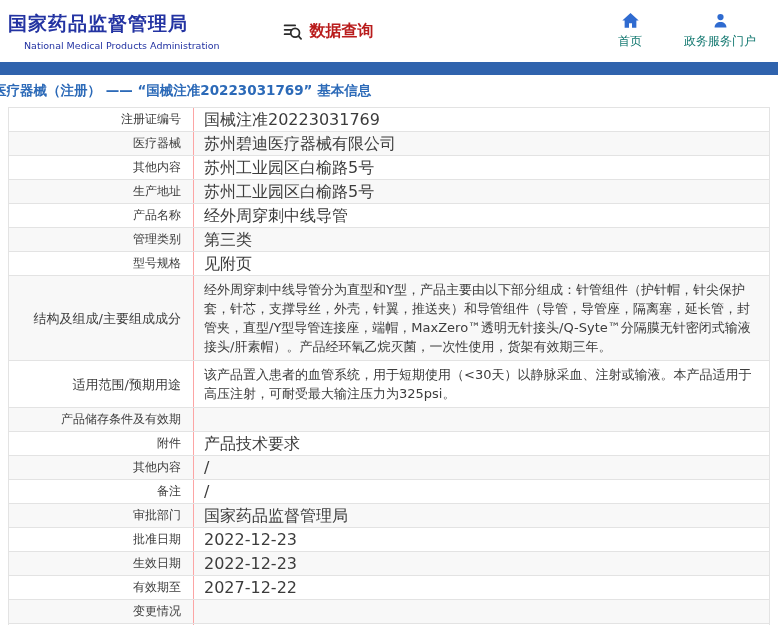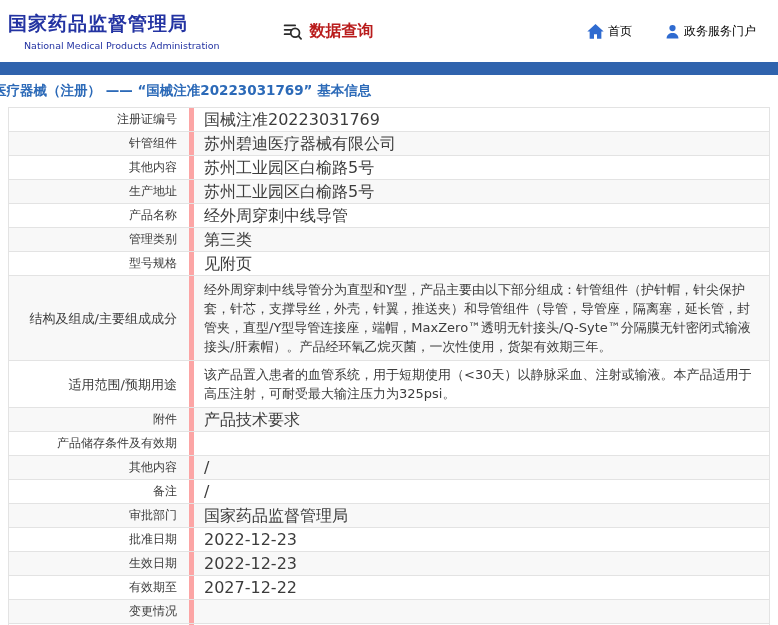--- a/index.html
+++ b/index.html
@@ -12,39 +12,39 @@
     padding:0 16px 0 8px; }
   .logo { display:flex; flex-direction:column; justify-content:center; cursor:pointer; }
   .logo-title { font-size:19px; font-weight:bold; color:#2333a2; letter-spacing:1px; white-space:nowrap; }
   .logo-sub { font-size:9.5px; color:#2333a2; margin-top:3px; white-space:nowrap;margin-left:16px; }
 
   .data-query { display:flex; align-items:center; gap:7px; margin-left:62px;
     font-size:16px; font-weight:bold; color:#b91c1c; cursor:pointer; }
   .dq-icon { display:inline-flex; }
 
   .header-right { margin-left:auto; display:flex; gap:30px; padding-right:6px; }
-  .nav-item { display:flex; flex-direction:row; align-items:center; gap:4px;
-    font-size:12px; color:#000000; cursor:pointer; min-width:48px; }
+  .nav-item { display:flex; flex-direction:column; align-items:center; gap:4px;
+    font-size:12px; color:#0f766e; cursor:pointer; min-width:48px; }
   .nav-icon { display:inline-flex; height:16px; align-items:center; }
 
   
   .blue-bar { height:13px; background:#2f63ad; }
 
   
   .page-title { margin:7px 0 7px -7px; font-size:13.5px; font-weight:bold;
     color:#2c6ab8; white-space:nowrap; }
 
   
   .table { margin-left:8px; width:762px; border:1px solid #e3e3e3; border-bottom:none;
     background:#fff; }
   .tr { display:flex; border-bottom:1px solid #e3e3e3; min-height:24px; background:#fff; }
   .tr:nth-child(even) { background:#f8f8f8; }
   .th { flex:0 0 185px; width:185px; display:flex; align-items:center; justify-content:flex-end;
     text-align:right; padding:3px 12px 3px 4px; font-size:12px; color:#3c3c3c;
-    line-height:17px; border-right:5px solid #fca5a5; }
+    line-height:17px; border-right:1px solid #fca5a5; }
   .td { flex:1; display:flex; align-items:center; padding:3px 10px; font-size:16px;
     color:#3c3c3c; line-height:17px; word-break:break-all; }
   .tr.multi .th, .tr.multi .td { line-height:19px; font-size:13px; padding-top:4px; padding-bottom:4px; }
 </style>
 </head>
 <body>
 
 <div class="header">
   <div class="logo">
     <div class="logo-title">国家药品监督管理局</div>
@@ -88,21 +88,21 @@
 <div class="blue-bar"></div>
 
 <div class="page-title">医疗器械（注册） ——  “国械注准20223031769” 基本信息</div>
 
 <div class="table">
     <div class="tr">
       <div class="th">注册证编号</div>
       <div class="td">国械注准20223031769</div>
     </div>
     <div class="tr">
-      <div class="th">针管组件</div>
+      <div class="th">医疗器械</div>
       <div class="td">苏州碧迪医疗器械有限公司</div>
     </div>
     <div class="tr">
       <div class="th">其他内容</div>
       <div class="td">苏州工业园区白榆路5号</div>
     </div>
     <div class="tr">
       <div class="th">生产地址</div>
       <div class="td">苏州工业园区白榆路5号</div>
     </div>
@@ -120,26 +120,26 @@
     </div>
     <div class="tr multi">
       <div class="th">结构及组成/主要组成成分</div>
       <div class="td">经外周穿刺中线导管分为直型和Y型，产品主要由以下部分组成：针管组件（护针帽，针尖保护套，针芯，支撑导丝，外壳，针翼，推送夹）和导管组件（导管，导管座，隔离塞，延长管，封管夹，直型/Y型导管连接座，端帽，MaxZero™透明无针接头/Q-Syte™分隔膜无针密闭式输液接头/肝素帽）。产品经环氧乙烷灭菌，一次性使用，货架有效期三年。</div>
     </div>
     <div class="tr multi">
       <div class="th">适用范围/预期用途</div>
       <div class="td">该产品置入患者的血管系统，用于短期使用（&lt;30天）以静脉采血、注射或输液。本产品适用于高压注射，可耐受最大输注压力为325psi。</div>
     </div>
     <div class="tr">
+      <div class="th">产品储存条件及有效期</div>
+      <div class="td"></div>
+    </div>
+    <div class="tr">
       <div class="th">附件</div>
       <div class="td">产品技术要求</div>
-    </div>
-    <div class="tr">
-      <div class="th">产品储存条件及有效期</div>
-      <div class="td"></div>
     </div>
     <div class="tr">
       <div class="th">其他内容</div>
       <div class="td">/</div>
     </div>
     <div class="tr">
       <div class="th">备注</div>
       <div class="td">/</div>
     </div>
     <div class="tr">

